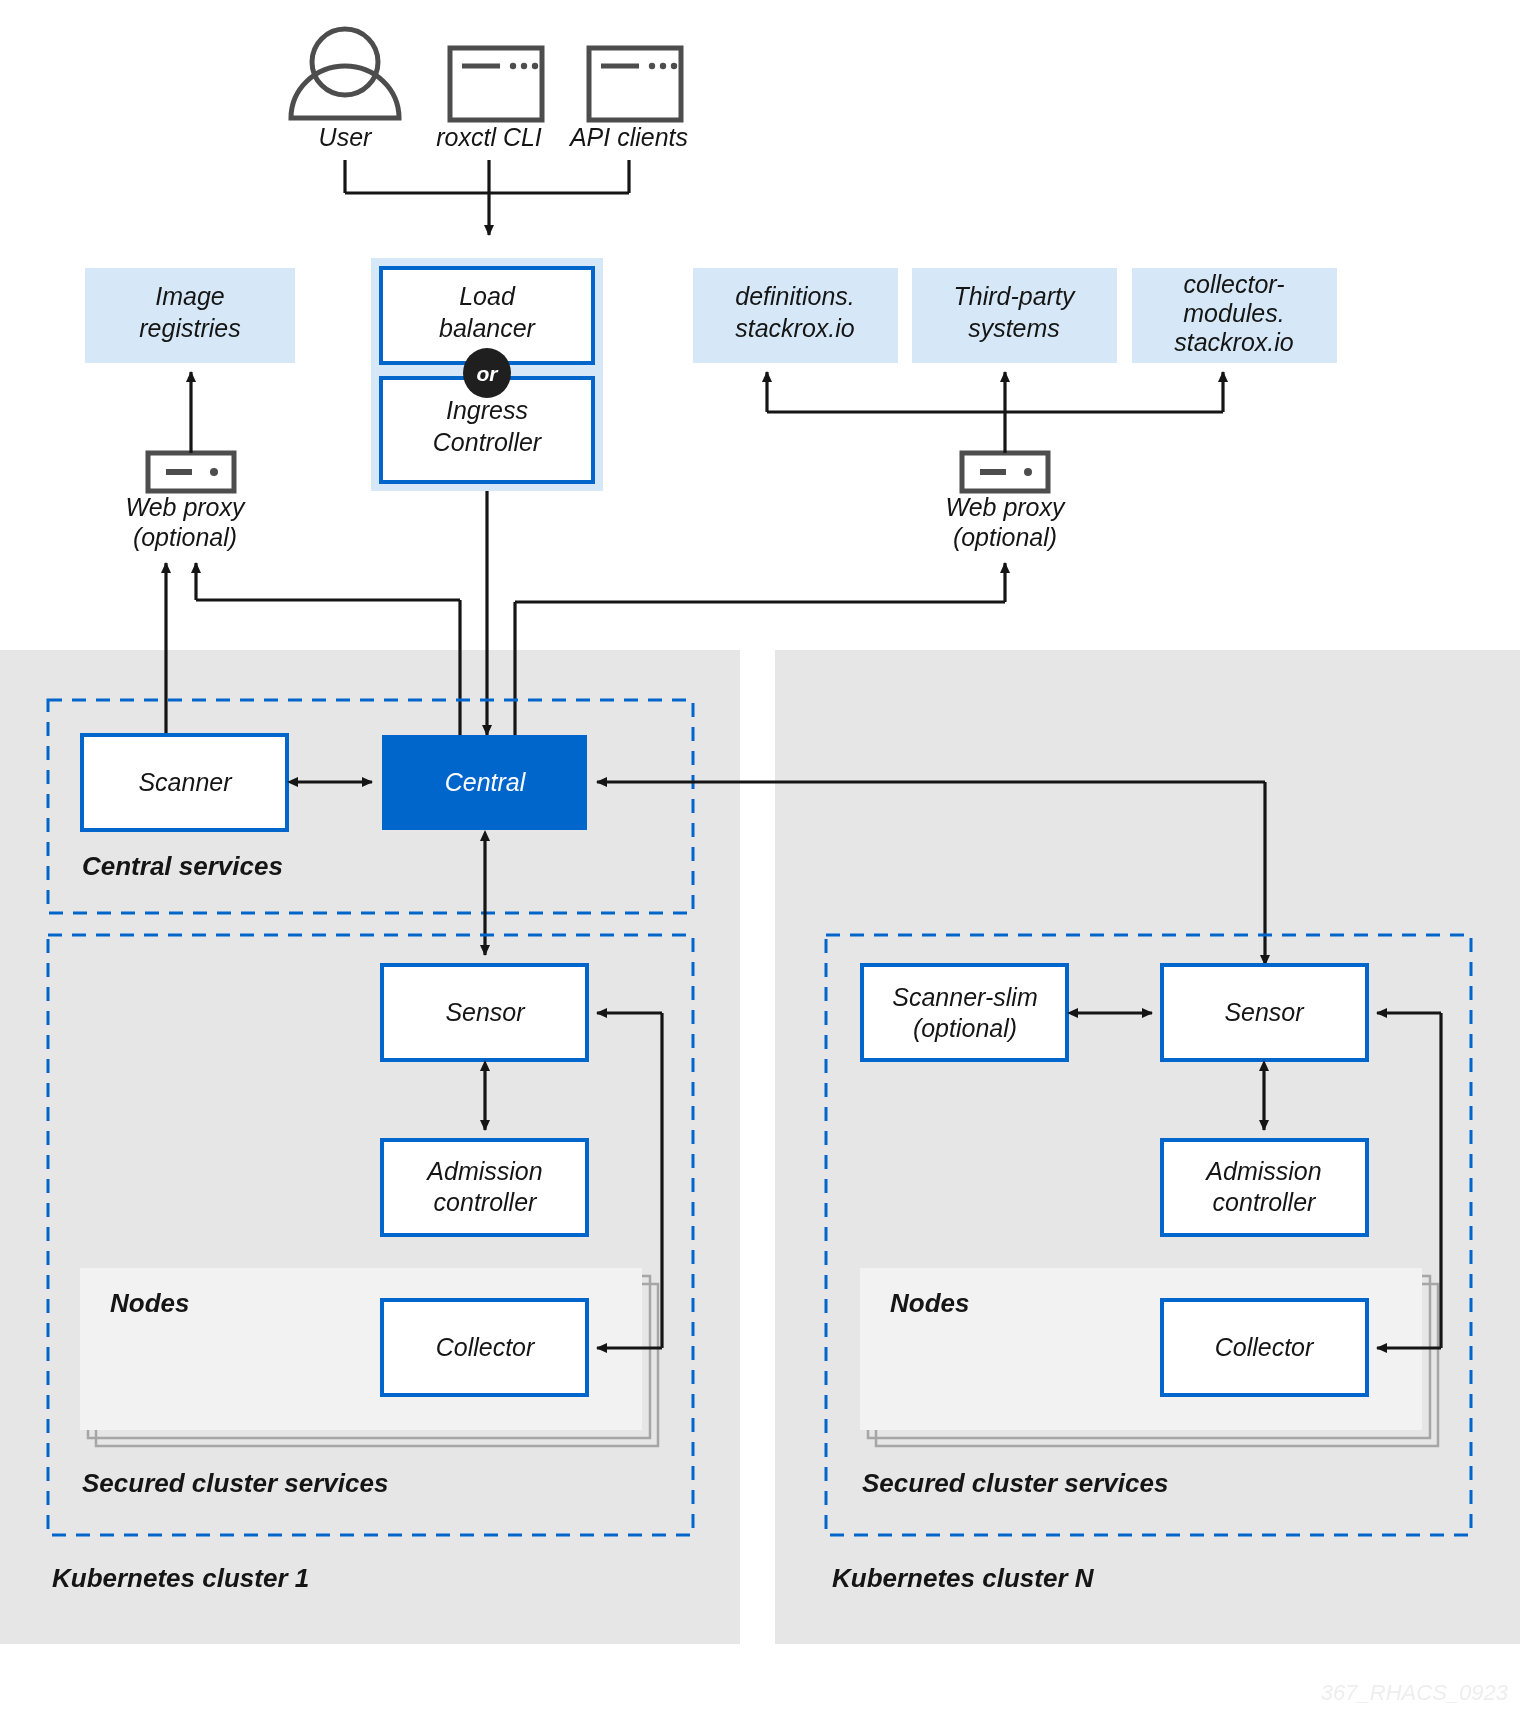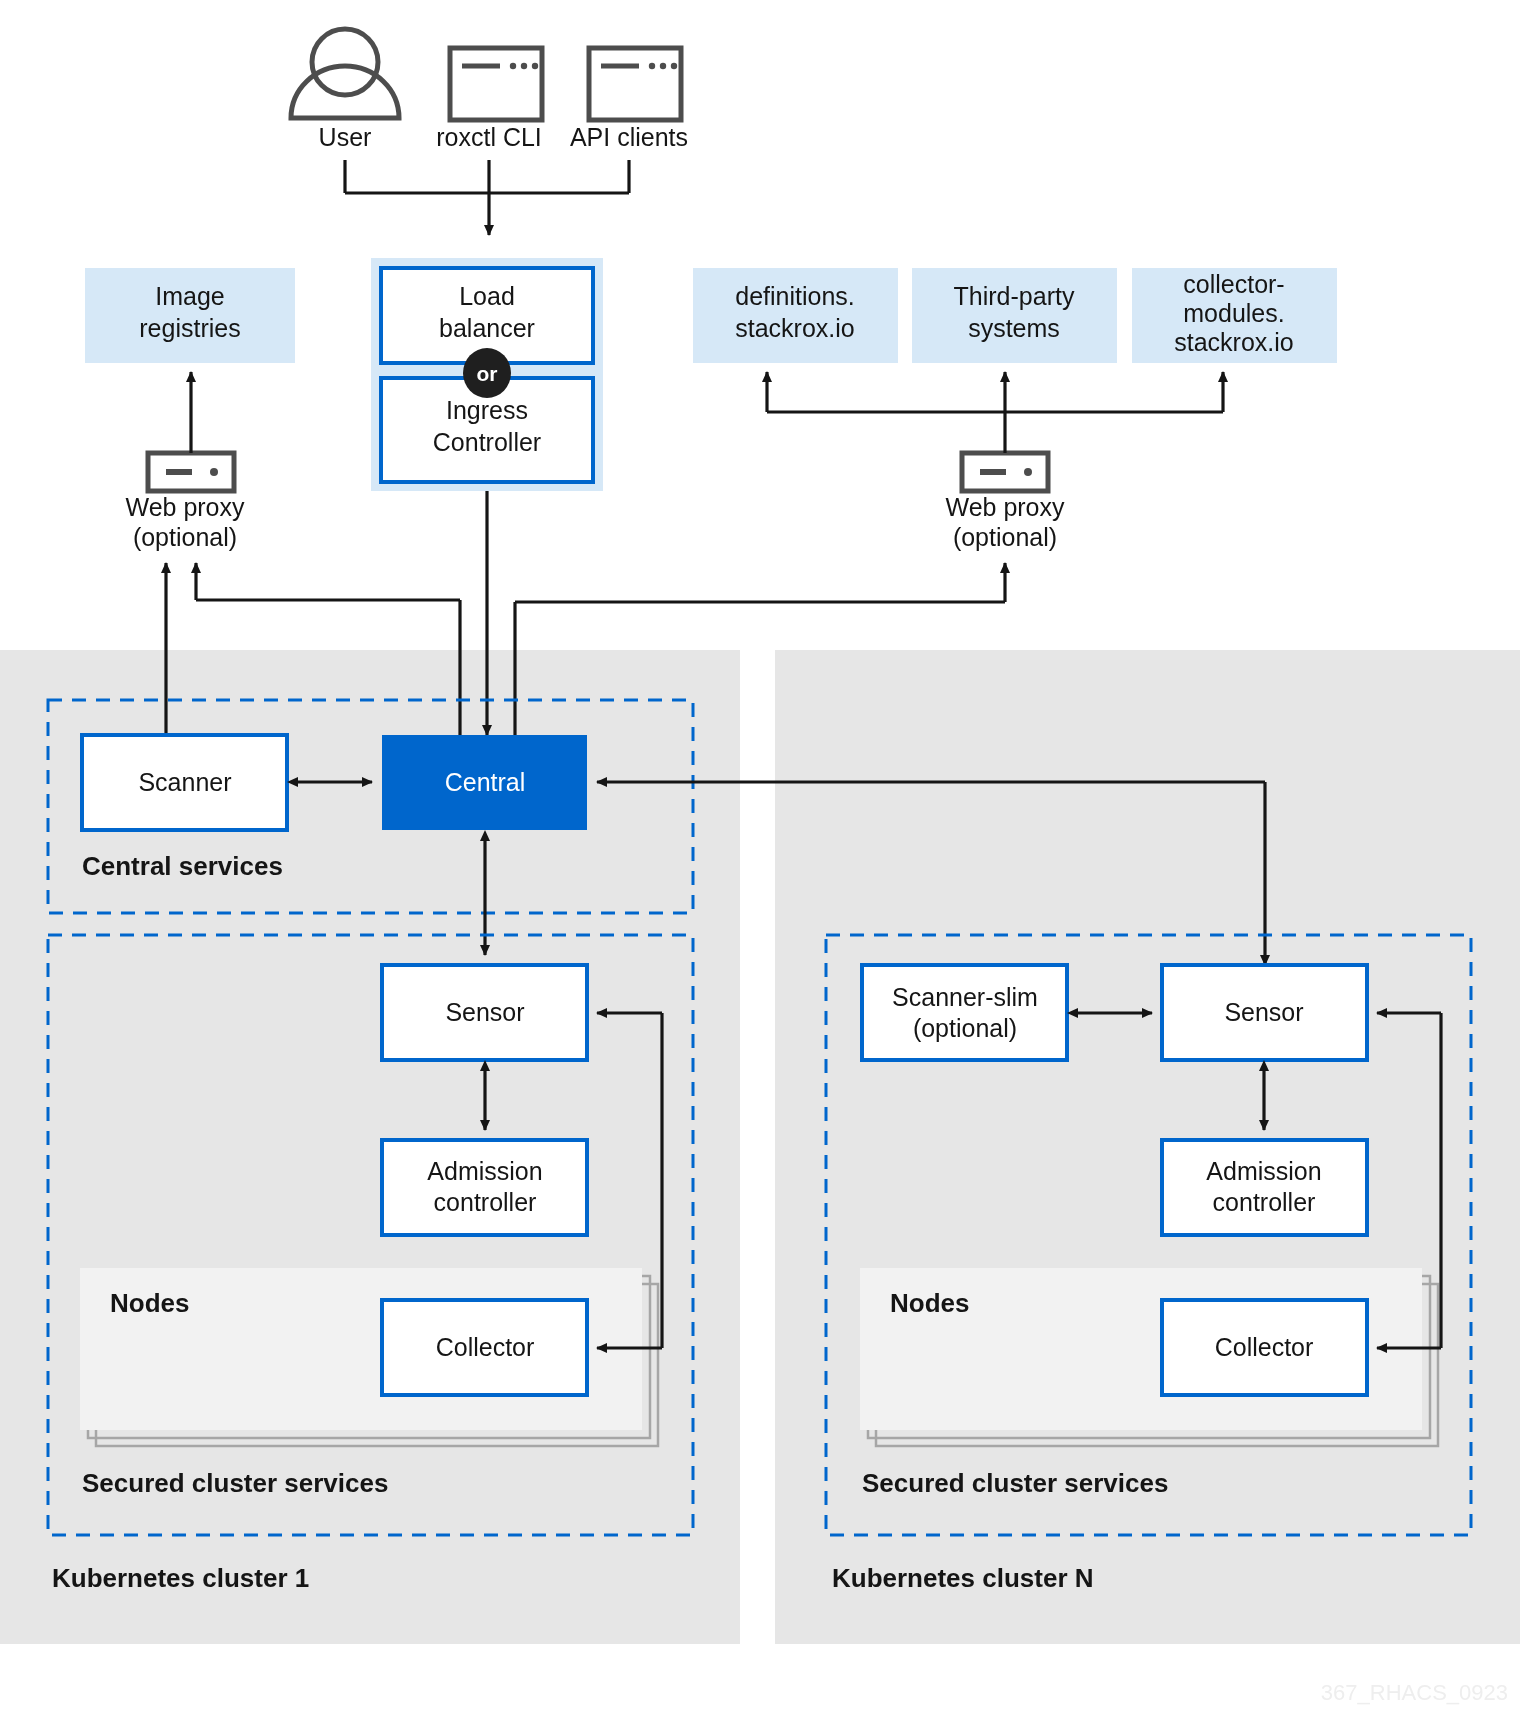--- a/index.html
+++ b/index.html
@@ -9,20 +9,21 @@
   }
   body {
     font-family: "Liberation Sans", sans-serif;
   }
   #diagram-root {
     position: relative;
     width: 1520px;
     height: 1726px;
     background: #ffffff;
     overflow: hidden;
+    font-style: italic;
   }
   svg.canvas {
     position: absolute;
     top: 0; left: 0;
     width: 1520px;
     height: 1726px;
   }
   .node-label {
     font-family: "Liberation Sans", sans-serif;
     font-size: 25px;

